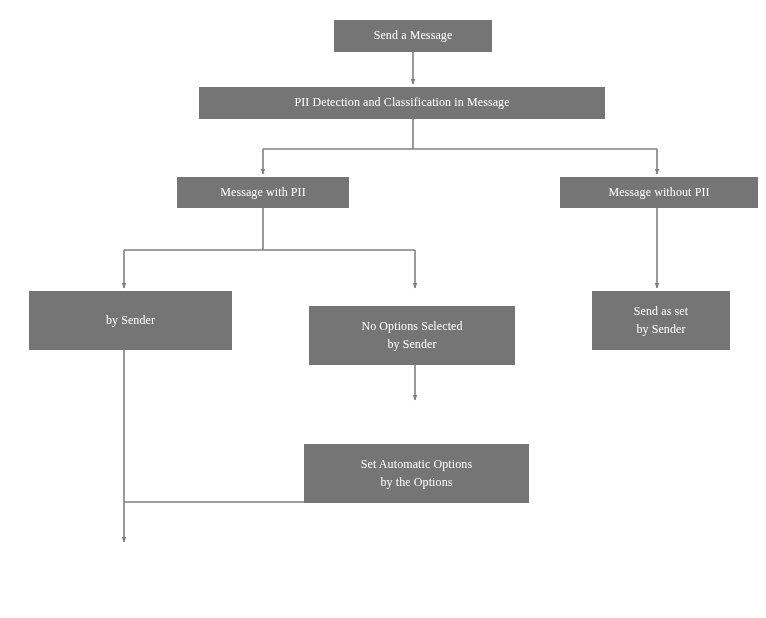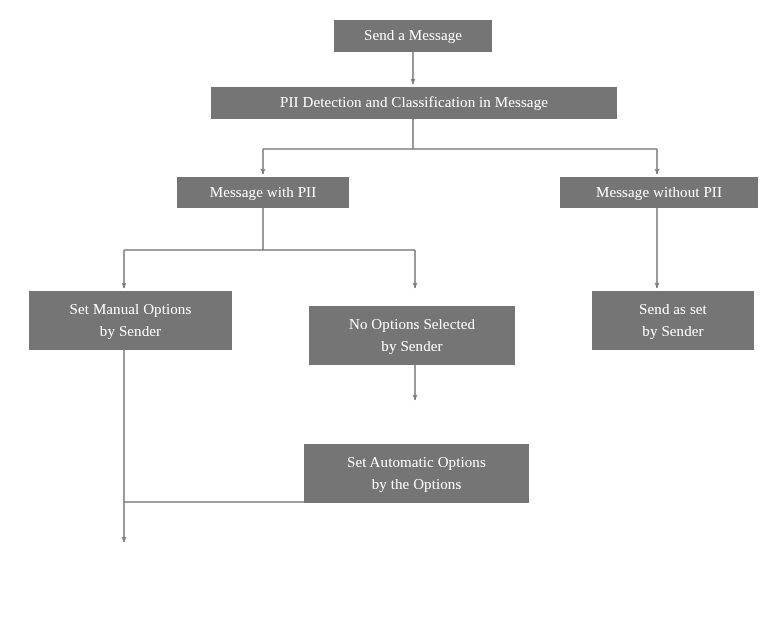--- a/index.html
+++ b/index.html
@@ -26,39 +26,39 @@
   }
   .node {
     position: absolute;
     background: #757575;
     color: #ffffff;
     display: flex;
     flex-direction: column;
     align-items: center;
     justify-content: center;
     text-align: center;
-    font-size: 15px;
+    font-size: 12px;
     line-height: 1.42;
     box-sizing: border-box;
     padding: 3px 10px;
     z-index: 2;
     letter-spacing: 0.1px;
   }
   .node .line2 {
     display: block;
     font-family: Liberation Serif, serif;
   }
   
   #node-send-message      { left: 334px; top: 20px;  width: 158px; height: 32px; }
-  #node-pii-detection     { left: 211px; top: 87px;  width: 406px; height: 32px; }
+  #node-pii-detection     { left: 199px; top: 87px;  width: 406px; height: 32px; }
   #node-message-with-pii  { left: 177px; top: 177px; width: 172px; height: 31px; }
   #node-message-without-pii { left: 560px; top: 177px; width: 198px; height: 31px; }
   #node-manual-options    { left: 29px;  top: 291px; width: 203px; height: 59px; }
   #node-no-options        { left: 309px; top: 306px; width: 206px; height: 59px; }
-  #node-send-as-set       { left: 592px; top: 291px; width: 162px; height: 59px; }
+  #node-send-as-set       { left: 592px; top: 291px; width: 138px; height: 59px; }
   #node-automatic-options { left: 304px; top: 403px; width: 225px; height: 59px; margin-top: 41px; }
   #node-self-destructing  { left: 8px;   top: 545px; width: 233px; height: 49px; }
 </style>
 </head>
 <body>
 
 <div id="diagram-root">
 
   <svg id="connector-layer" viewBox="0 0 766 618" width="766" height="618" xmlns="http://www.w3.org/2000/svg">
     <defs>
@@ -111,21 +111,20 @@
 
   <div class="node" id="node-message-without-pii">
     <span>Message without PII</span>
   </div>
 
   <div class="node" id="node-message-with-pii">
     <span>Message with PII</span>
   </div>
 
   <div class="node" id="node-manual-options">
-    <span>Set Manual Options</span>
     <span class="line2">by Sender</span>
   </div>
 
   <div class="node" id="node-no-options">
     <span>No Options Selected</span>
     <span class="line2">by Sender</span>
   </div>
 
   <div class="node" id="node-send-as-set">
     <span>Send as set</span>

